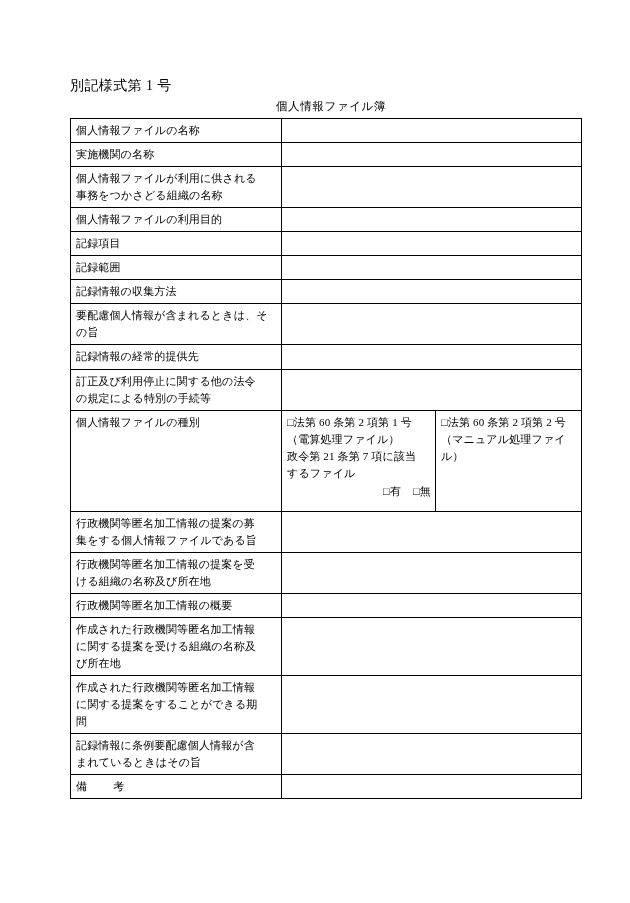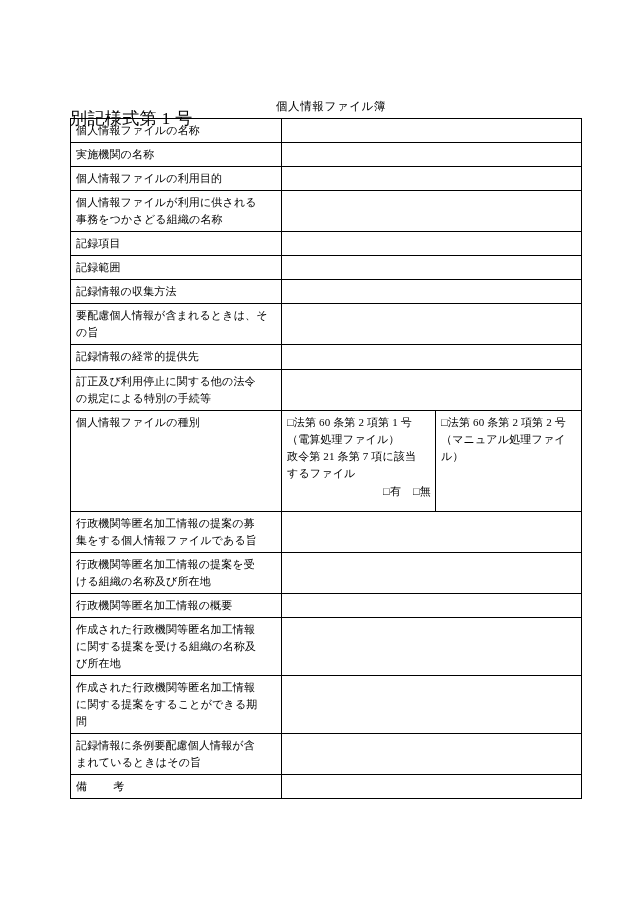--- a/index.html
+++ b/index.html
@@ -19,24 +19,23 @@
     position: absolute;
     left: 0; top: 0;
     width: 630px;
     height: 903px;
     box-sizing: border-box;
   }
   .form-no {
     position: absolute;
     left: 70px;
     top: 77px;
-    font-size: 17px;
+    font-size: 14px;
     letter-spacing: 0.4px;
     white-space: nowrap;
-    margin-top: 30px;
   }
   .doc-title {
     position: absolute;
     left: 16px;
     top: 99px;
     width: 630px;
     text-align: center;
     font-size: 11.5px;
     letter-spacing: 0.6px;
   }
@@ -127,29 +126,29 @@
 
       <tr>
         <td class="label">
           <span class="cellline">実施機関の名称</span>
         </td>
         <td class="value"></td>
       </tr>
 
       <tr>
         <td class="label">
-          <span class="cellline">個人情報ファイルの利用目的</span>
-        </td>
-        <td class="value"></td>
-      </tr>
-
-      <tr>
-        <td class="label">
           <span class="cellline">個人情報ファイルが利用に供される</span>
           <span class="cellline">事務をつかさどる組織の名称</span>
+        </td>
+        <td class="value"></td>
+      </tr>
+
+      <tr>
+        <td class="label">
+          <span class="cellline">個人情報ファイルの利用目的</span>
         </td>
         <td class="value"></td>
       </tr>
 
       <tr>
         <td class="label">
           <span class="cellline">記録項目</span>
         </td>
         <td class="value"></td>
       </tr>

